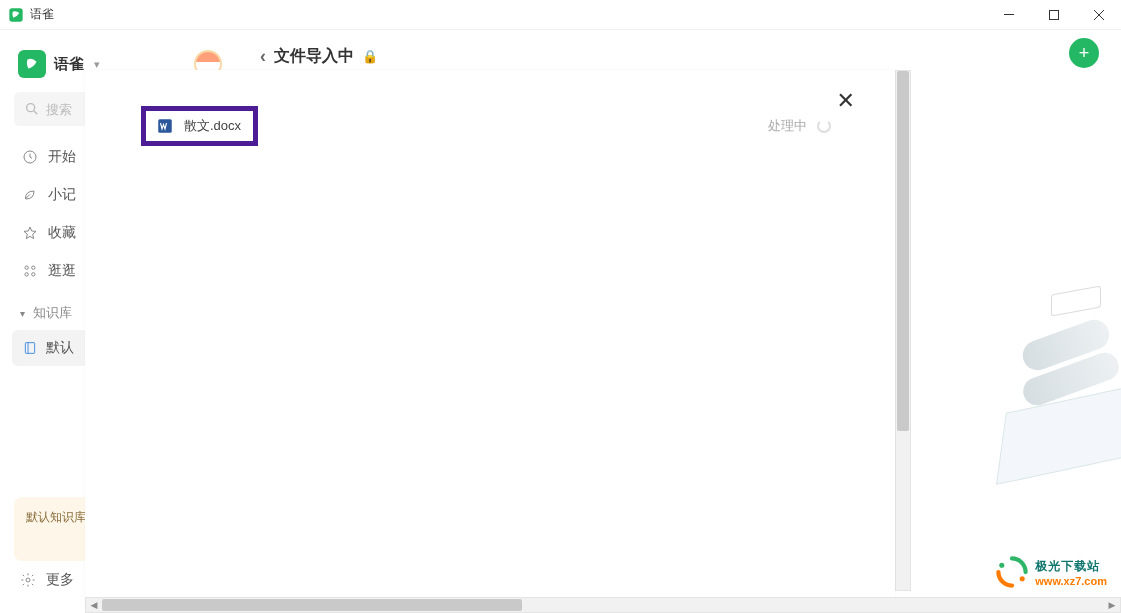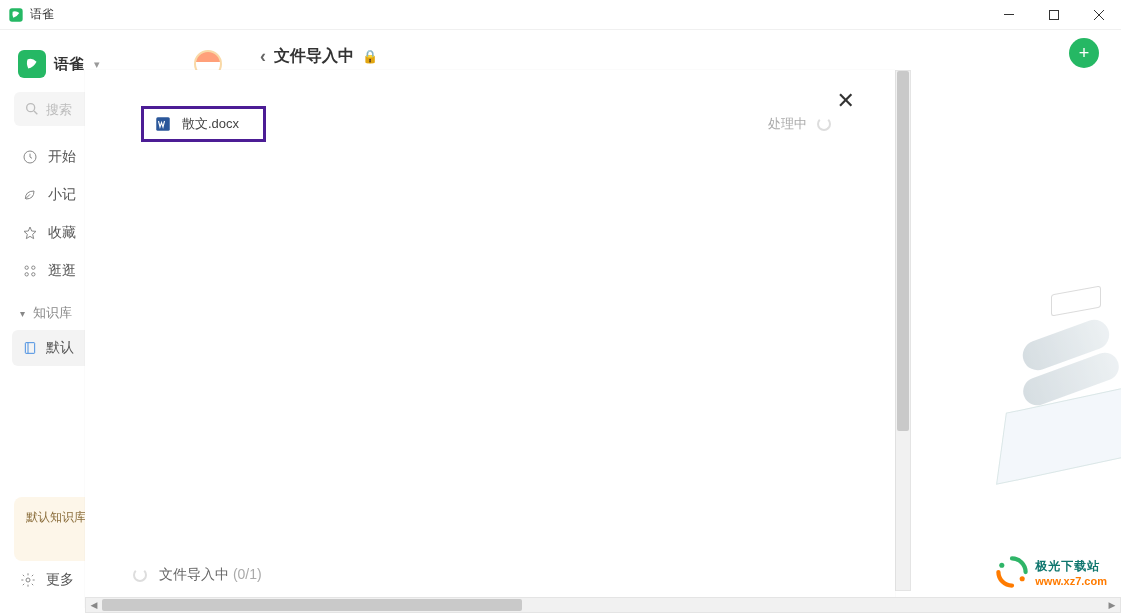--- a/index.html
+++ b/index.html
@@ -46,21 +46,21 @@
     .bg-illustration .shape1 { position: absolute; top: 10px; right: 30px; width: 50px; height: 22px; background: #fff; border: 1px solid #ccc; border-radius: 3px; transform: skewY(-10deg); }
     .bg-illustration .shape2 { position: absolute; top: 50px; right: 20px; width: 90px; height: 30px; background: linear-gradient(90deg, #c5d0d6, #e6ecef); border-radius: 15px; transform: rotate(-20deg); }
     .bg-illustration .shape3 { position: absolute; top: 85px; right: 10px; width: 100px; height: 28px; background: linear-gradient(90deg, #c5d0d6, #e6ecef); border-radius: 14px; transform: rotate(-20deg); }
     .bg-illustration .shape4 { position: absolute; top: 120px; right: 0; width: 130px; height: 70px; background: rgba(200, 220, 235, .3); border: 1px solid #cdd; transform: skewY(-12deg) skewX(-8deg); }
 
     .modal { position: absolute; left: 85px; top: 70px; right: 0; bottom: 5px; background: #fff; box-shadow: 0 0 1px rgba(0,0,0,.1); display: flex; flex-direction: column; }
     .modal-inner { position: relative; flex: 1; padding: 30px 48px; overflow-y: auto; }
     .modal-close { position: absolute; top: 18px; right: 40px; font-size: 22px; color: #333; cursor: pointer; font-weight: 200; }
     .modal-title-box { display: inline-block; border: 3px solid #e23b2f; padding: 8px 28px; font-size: 15px; color: #333; margin-bottom: 28px; }
     .file-row { display: flex; align-items: center; justify-content: space-between; padding: 6px 8px; }
-    .file-left-box { display: inline-flex; align-items: center; gap: 10px; border: 3px solid #4c1d95; padding: 6px 24px 6px 10px; }
+    .file-left-box { display: inline-flex; align-items: center; gap: 10px; border: 5px solid #4c1d95; padding: 6px 12px 6px 10px; }
     .word-icon { width: 18px; height: 18px; }
     .file-name { font-size: 13px; color: #444; }
     .file-status-wrap { display: flex; align-items: center; gap: 10px; font-size: 13px; color: #aaa; margin-right: 8px; }
     .spinner { width: 14px; height: 14px; border: 2px solid #ddd; border-top-color: transparent; border-radius: 50%; animation: sp 1s linear infinite; }
     @keyframes sp { to { transform: rotate(360deg); } }
 
     .modal-footer { border-top: 0; padding: 18px 48px 24px; display: flex; align-items: center; gap: 12px; font-size: 14px; color: #666; }
 
     .bottom-scroll { position: absolute; bottom: 0; left: 85px; right: 0; height: 16px; background: #f1f1f1; border: 1px solid #e4e4e4; display: flex; align-items: center; }
     .scroll-btn { width: 16px; height: 14px; display: flex; align-items: center; justify-content: center; color: #888; font-size: 9px; }
@@ -213,27 +213,20 @@
           <path d="M6 8 L8 16 L10 10 L12 16 L14 8" stroke="#fff" stroke-width="1.5" fill="none"></path>
         </svg>
         <span class="file-name">散文.docx</span>
       </div>
       <div class="file-status-wrap">
         <span>处理中</span>
         <div class="spinner"></div>
       </div>
     </div>
   </div>
-  <div class="modal-footer">
-    <div class="spinner"></div>
-    <span>
-      <span>文件导入中</span>
-      <span style="color:#aaa;">(0/1)</span>
-    </span>
-  </div>
 </div>
 
 <div class="bottom-scroll">
   <div class="scroll-btn">◀</div>
   <div class="scroll-track">
       <div class="scroll-thumb"></div>
     </div>
   <div class="scroll-btn">▶</div>
 </div>
 

